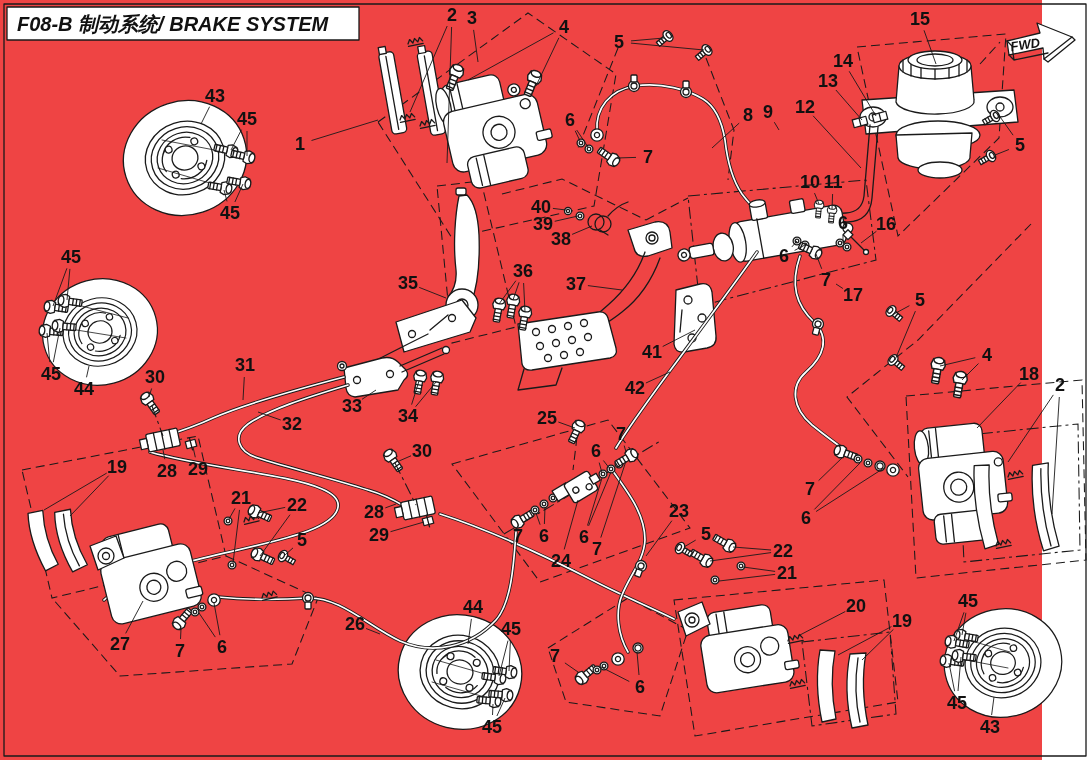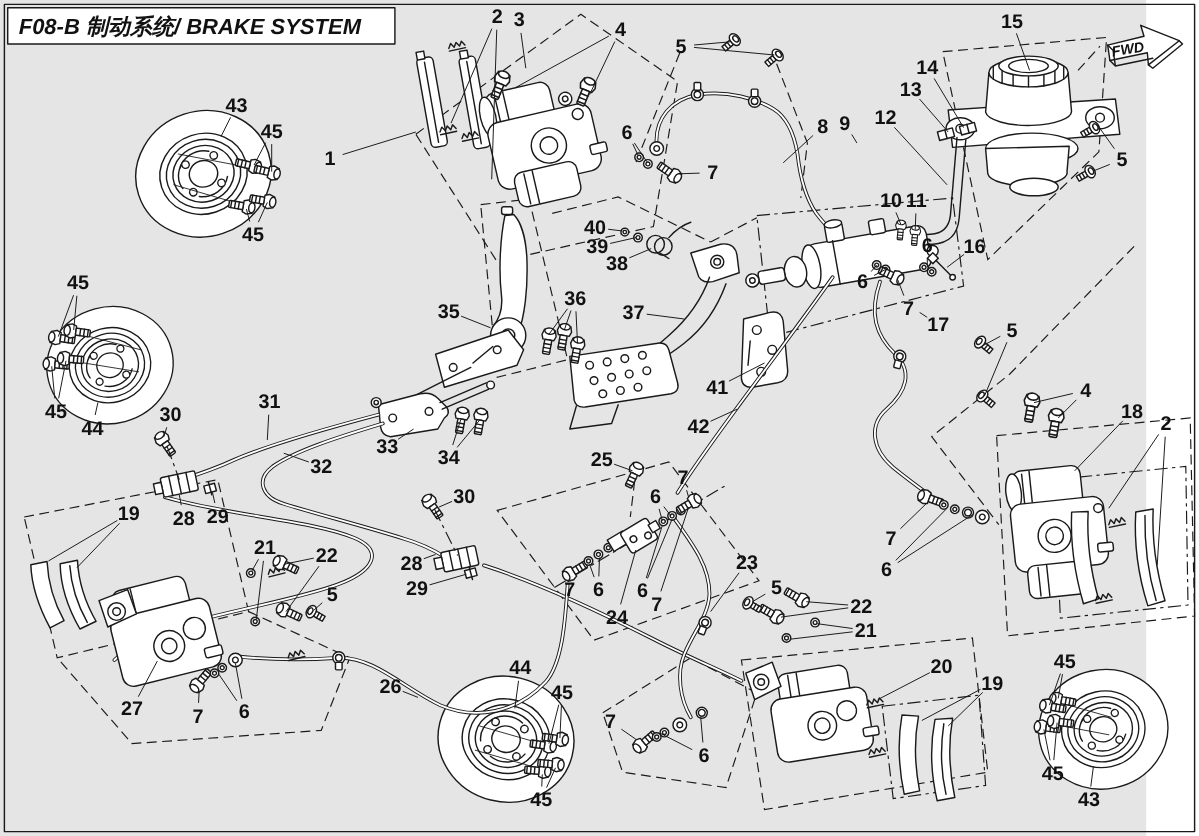--- a/index.html
+++ b/index.html
@@ -1,16 +1,16 @@
 <!DOCTYPE html>
 <html><head>
 <meta charset="utf-8">
 <style>
   html,body{margin:0;padding:0;background:#fff;}
-  #page{width:1042px;height:760px;position:relative;background:#e5e5e5;}
+  #page{width:1042px;height:760px;position:relative;background:#ef4444;}
   svg{display:block;}
   .ln{stroke:#1a1a1a;fill:none;stroke-width:1.3;stroke-linecap:round;stroke-linejoin:round;}
   .fw{stroke:#1a1a1a;fill:#fff;stroke-width:1.3;stroke-linejoin:round;}
   .thin{stroke-width:0.8;}
   .tube-o{stroke:#1a1a1a;fill:none;stroke-width:3.4;stroke-linecap:round;}
   .tube-i{stroke:#fff;fill:none;stroke-width:1.7;stroke-linecap:round;}
   .dash{stroke:#1a1a1a;fill:none;stroke-width:1.05;stroke-dasharray:9 5;}
   .dashdot{stroke:#1a1a1a;fill:none;stroke-width:1.05;stroke-dasharray:12 4 3 4;}
   .leader{stroke:#1a1a1a;stroke-width:0.9;}
   .callout{font:700 18px "Liberation Sans",sans-serif;fill:#111;text-anchor:middle;dominant-baseline:central;}

